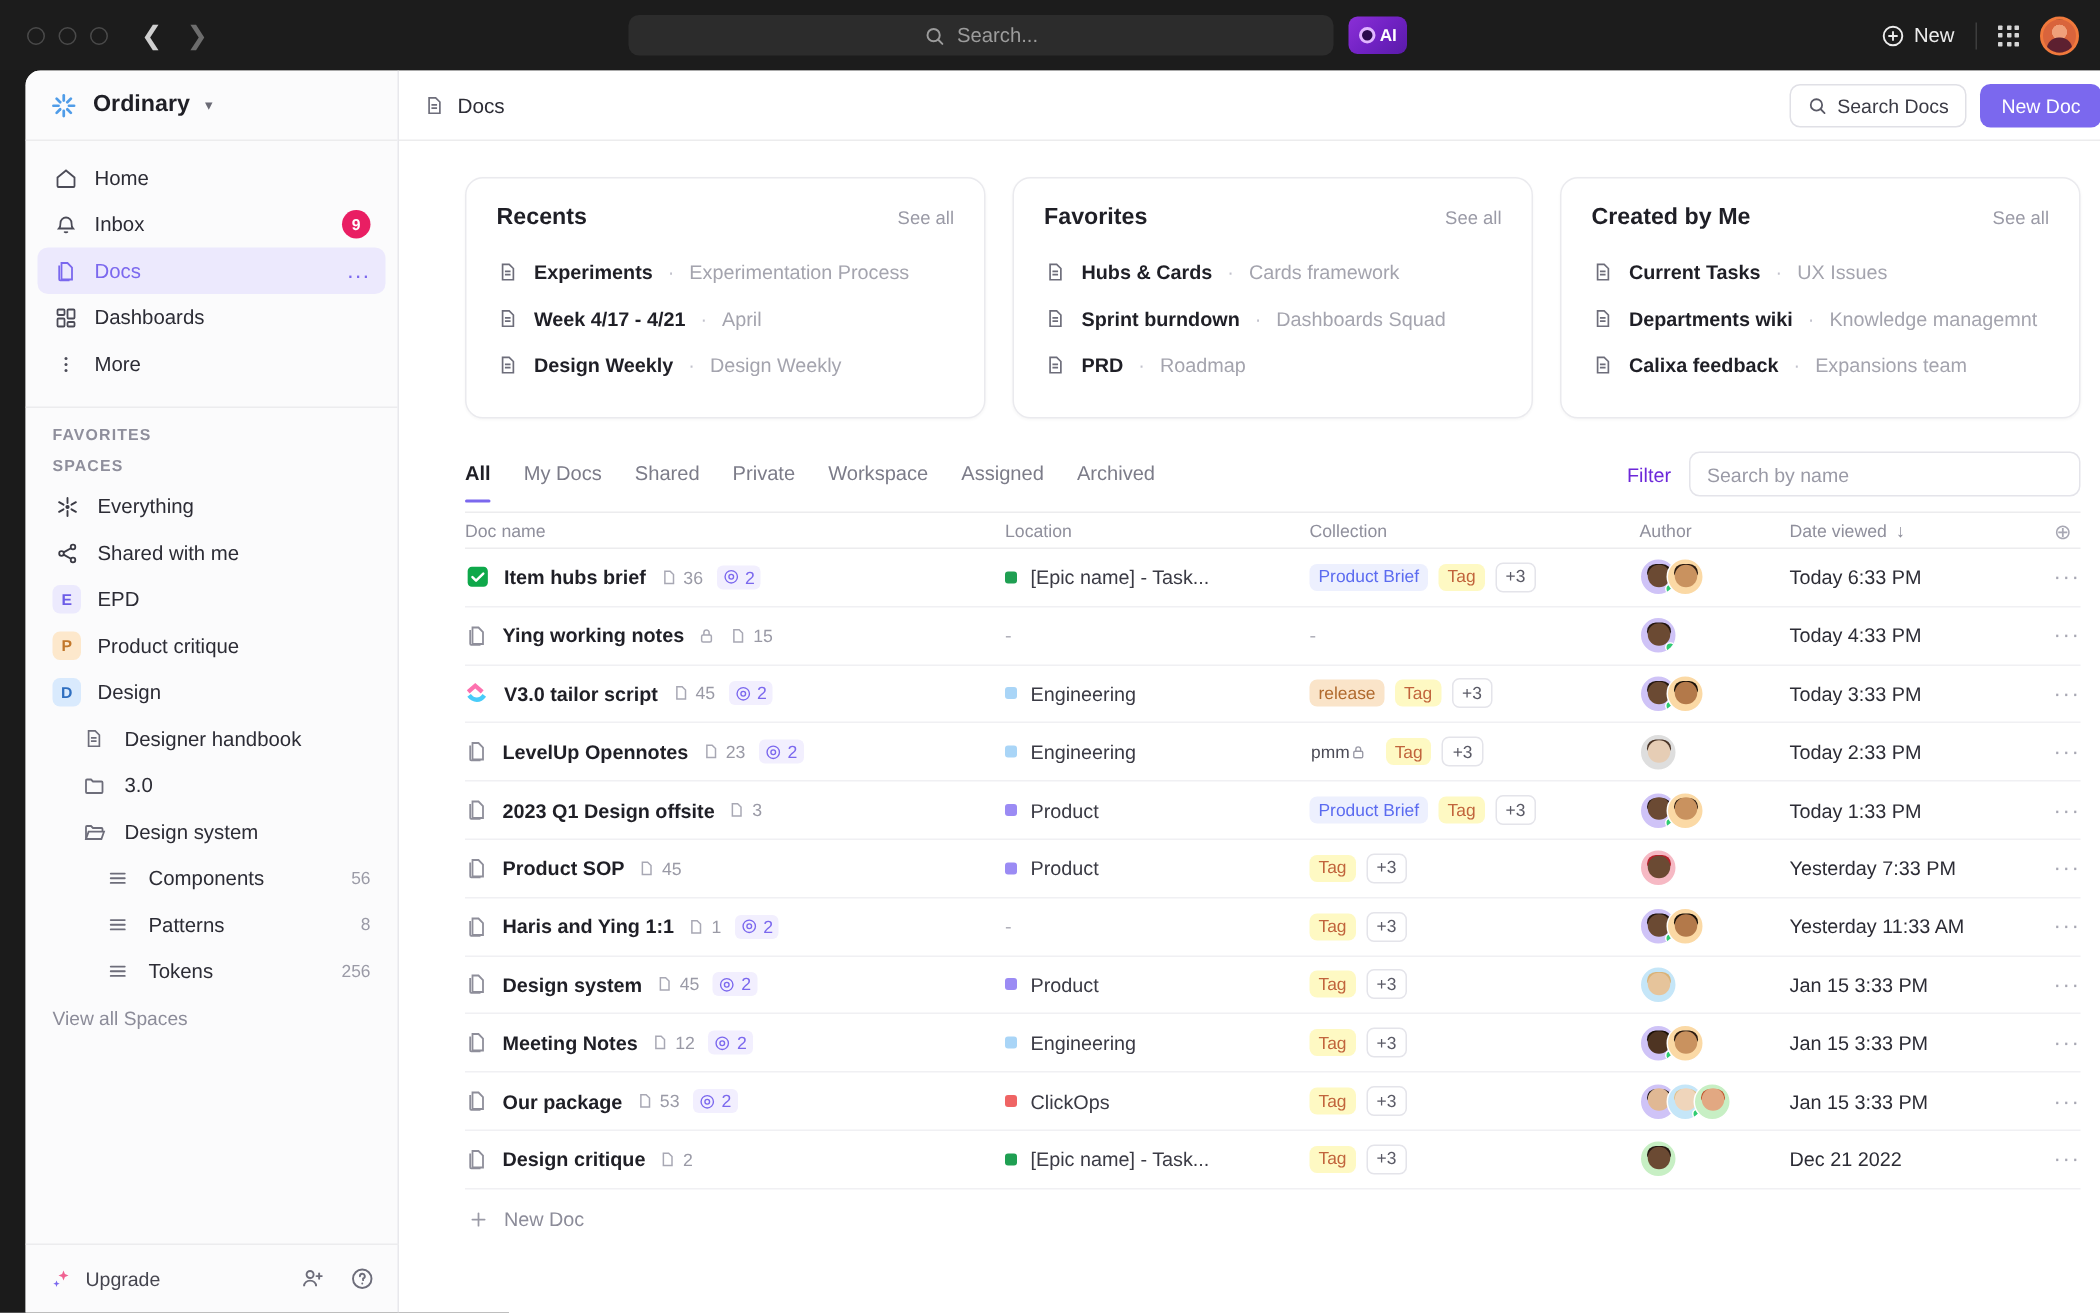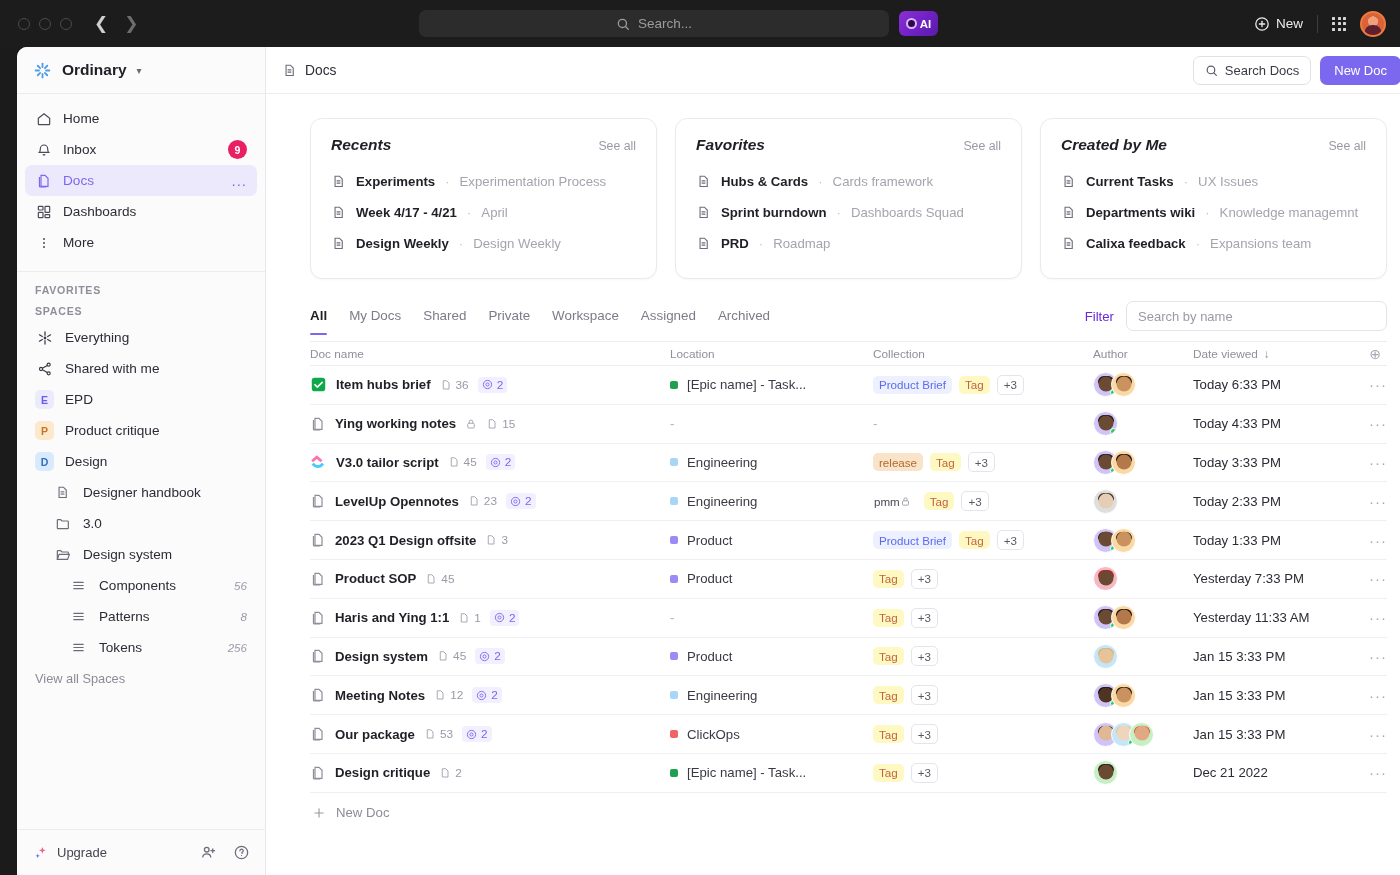--- a/index.html
+++ b/index.html
@@ -110,21 +110,21 @@
     padding: 0 10px; margin: 0 8px; border-radius: 7px;
     font-size: 13.6px; color: #2c2c35; cursor: pointer;
   }
   .sq {
     width: 19px; height: 19px; border-radius: 5px;
     font-size: 10.5px; font-weight: 700;
     display: flex; align-items: center; justify-content: center; flex: 0 0 19px;
   }
   .child { padding-left: 28px; }
   .child2 { padding-left: 44px; }
-  .count { margin-left: auto; font-size: 11.6px; color: #9a9aa6; font-style: italic; }
+  .count { margin-left: auto; font-size: 11.6px; color: #9a9aa6; }
   .viewall {
     font-size: 12.8px; color: #8c8c99; padding: 8px 18px 0 18px; cursor: pointer;
   }
 
   .side-foot {
     position: absolute; left: 0; bottom: 0; width: 249px; height: 46px;
     border-top: 1px solid #ececee; display: flex; align-items: center;
     padding: 0 16px; gap: 8px;
   }
   .upgrade { font-size: 13px; color: #45454f; }
@@ -150,21 +150,21 @@
   }
 
   
   .cards { display: flex; gap: 18px; padding: 24px 30px 0 44px; }
   .card {
     flex: 1 1 0; min-width: 0; border: 1px solid #eaeaee; border-radius: 12px;
     padding: 17px 20px 19px 20px; background: #fff;
     box-shadow: 0 1px 2px rgba(20,20,40,.035);
   }
   .card-top { display: flex; align-items: baseline; margin-bottom: 12px; }
-  .card-title { font-size: 15.5px; font-weight: 700; color: #1f1f26; font-style: italic; }
+  .card-title { font-size: 15.5px; font-weight: 700; color: #1f1f26; }
   .see-all { margin-left: auto; font-size: 12.3px; color: #9a9aa6; cursor: pointer; }
   .card-row {
     display: flex; align-items: center; gap: 10px; height: 31px;
     font-size: 13.2px; white-space: nowrap; overflow: hidden; cursor: pointer;
   }
   .card-row .nm { color: #1f1f26; font-weight: 700; }
   .card-row .sub { color: #a4a4ae; }
   .dotsep { color: #c2c2cc; }
 
   

